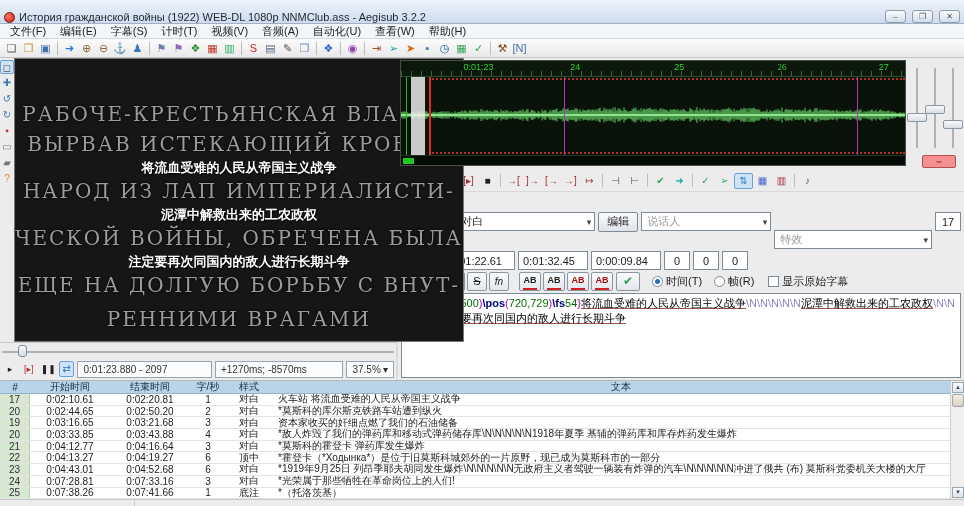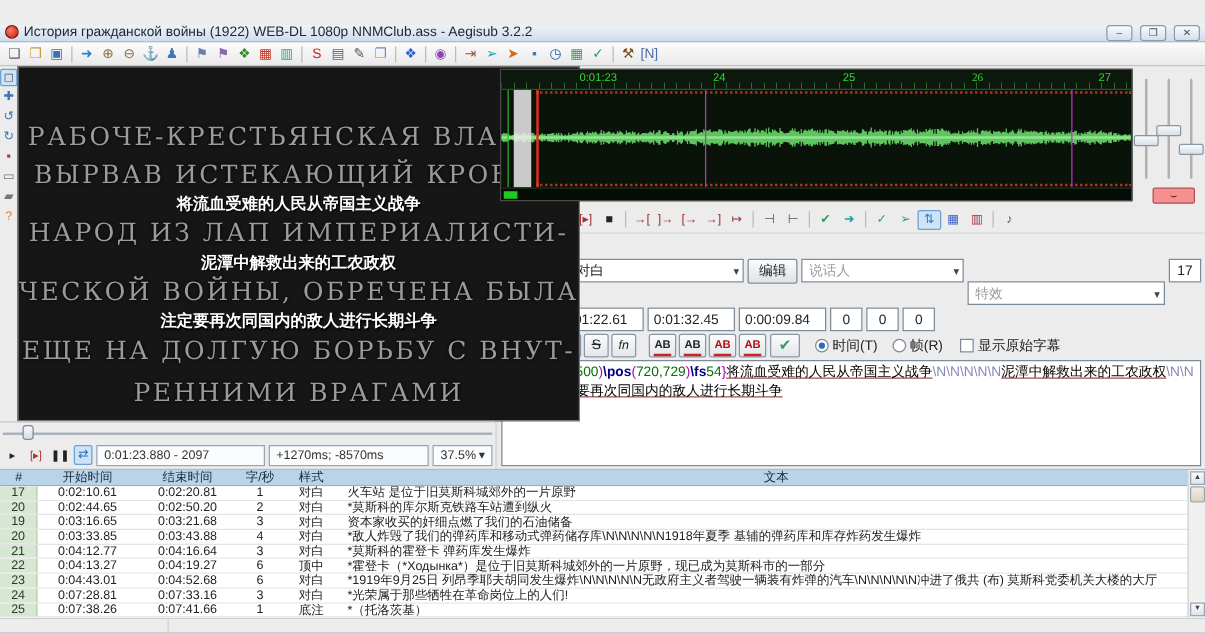--- a/index.html
+++ b/index.html
@@ -1,20 +1,20 @@
 <!DOCTYPE html>
 <html><head>
 <meta charset="utf-8">
 <style>
   html,body{margin:0;padding:0;background:#9aa5b0;}
   *{box-sizing:border-box;}
   .window{position:relative;width:964px;height:506px;background:#ececec;font-family:"Liberation Sans",sans-serif;font-size:11px;color:#222;overflow:hidden;}
 
   
-  .titlebar{height:14px;display:flex;align-items:flex-start;gap:4px;padding:0 4px;background:linear-gradient(#eef3fa,#cfdcec);border-bottom:1px solid #9fb0c4;margin-top:20px;}
+  .titlebar{height:24px;display:flex;align-items:flex-end;gap:4px;padding:0 4px;background:linear-gradient(#eef3fa,#cfdcec);border-bottom:1px solid #9fb0c4;}
   .appicon{width:11px;height:11px;border-radius:6px;background:radial-gradient(circle at 35% 35%,#ff7a66,#c41e0e);border:1px solid #7e150a;flex:0 0 auto;}
   .title-text{flex:1;font-size:11px;color:#1c2633;white-space:nowrap;overflow:hidden;}
   .winbtn{width:21px;height:13px;border:1px solid #8e9cad;border-radius:3px;background:linear-gradient(#fbfcfe,#d4dde8);font-size:8px;line-height:11px;text-align:center;color:#44505e;margin-left:2px;}
 
   
   .menubar{height:15px;display:flex;align-items:center;background:#f2f6fa;border-bottom:1px solid #d4d9df;padding-left:3px;}
   .menu-item{padding:0 7px;font-size:11px;line-height:15px;color:#222;}
   .toolbar{height:19px;display:flex;align-items:center;background:linear-gradient(#fcfcfc,#e9e9e9);border-bottom:1px solid #c4c4c4;padding-left:3px;}
   .icon{display:inline-block;width:17px;height:16px;text-align:center;font-size:11px;line-height:16px;overflow:hidden;}
   .icon.sel{border:1px solid #6a9fd8;background:#cfe3f7;border-radius:2px;line-height:14px;}
@@ -128,20 +128,31 @@
 <div class="window">
 
   <div class="titlebar">
     <span class="appicon"></span>
     <span class="title-text">История гражданской войны (1922) WEB-DL 1080p NNMClub.ass - Aegisub 3.2.2</span>
     <span class="winbtn">–</span>
     <span class="winbtn">❐</span>
     <span class="winbtn">✕</span>
   </div>
 
+  <div class="menubar">
+      <span class="menu-item">文件(F)</span>
+      <span class="menu-item">编辑(E)</span>
+      <span class="menu-item">字幕(S)</span>
+      <span class="menu-item">计时(T)</span>
+      <span class="menu-item">视频(V)</span>
+      <span class="menu-item">音频(A)</span>
+      <span class="menu-item">自动化(U)</span>
+      <span class="menu-item">查看(W)</span>
+      <span class="menu-item">帮助(H)</span>
+    </div>
 
   <div class="toolbar">
       <span class="icon" style="color: rgb(91, 91, 91);">❏</span>
       <span class="icon" style="color: rgb(199, 154, 58);">❒</span>
       <span class="icon" style="color: rgb(63, 111, 174);">▣</span>
       <span class="sep"></span>
       <span class="icon" style="color: rgb(43, 124, 211);">➜</span>
       <span class="icon" style="color: rgb(135, 104, 63);">⊕</span>
       <span class="icon" style="color: rgb(135, 104, 63);">⊖</span>
       <span class="icon" style="color: rgb(63, 118, 184);">⚓</span>
@@ -359,21 +370,21 @@
         <div class="c-style">样式</div>
         <div class="c-text">文本</div>
       </div>
     <div id="gridrows">
         <div class="grow">
           <div class="c-num">17</div>
           <div class="c-start">0:02:10.61</div>
           <div class="c-end">0:02:20.81</div>
           <div class="c-cps">1</div>
           <div class="c-style">对白</div>
-          <div class="c-text">火车站 是位于旧莫斯科城郊外的一片原野</div>
+          <div class="c-text">火车站 将流血受难的人民从帝国主义战争</div>
         </div>
         <div class="grow">
           <div class="c-num">20</div>
           <div class="c-start">0:02:44.65</div>
           <div class="c-end">0:02:50.20</div>
           <div class="c-cps">2</div>
           <div class="c-style">对白</div>
           <div class="c-text">*莫斯科的库尔斯克铁路车站遭到纵火</div>
         </div>
         <div class="grow">

